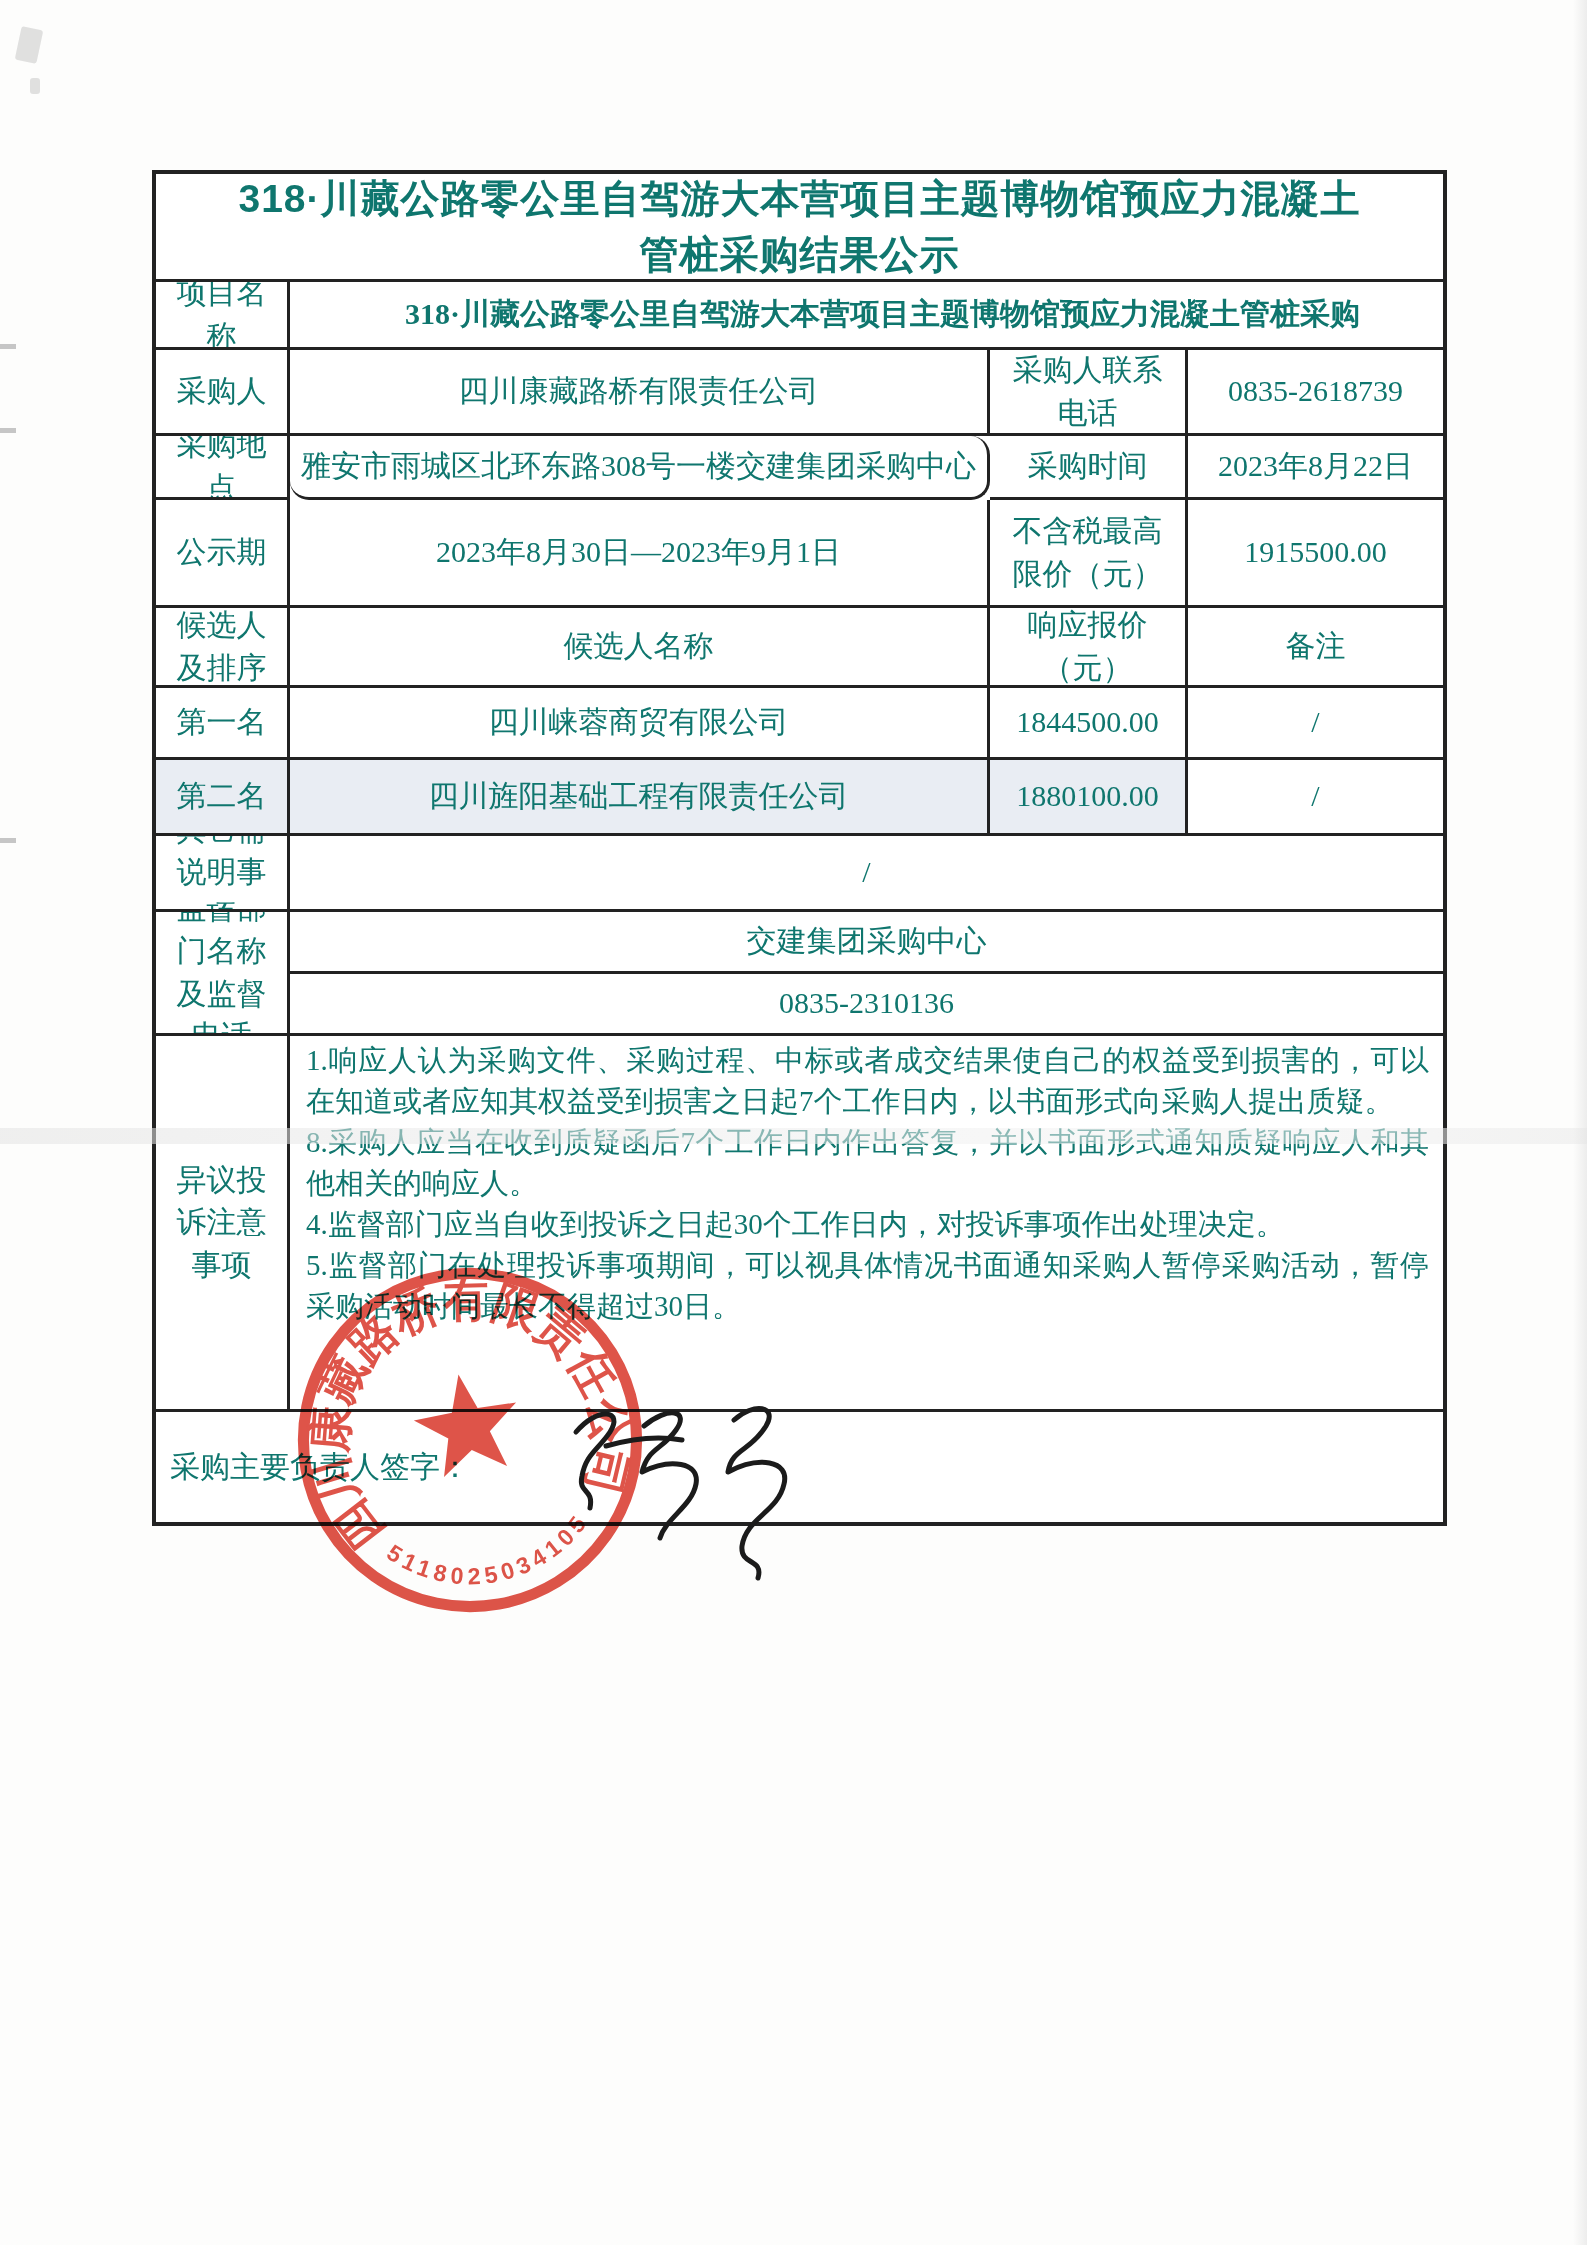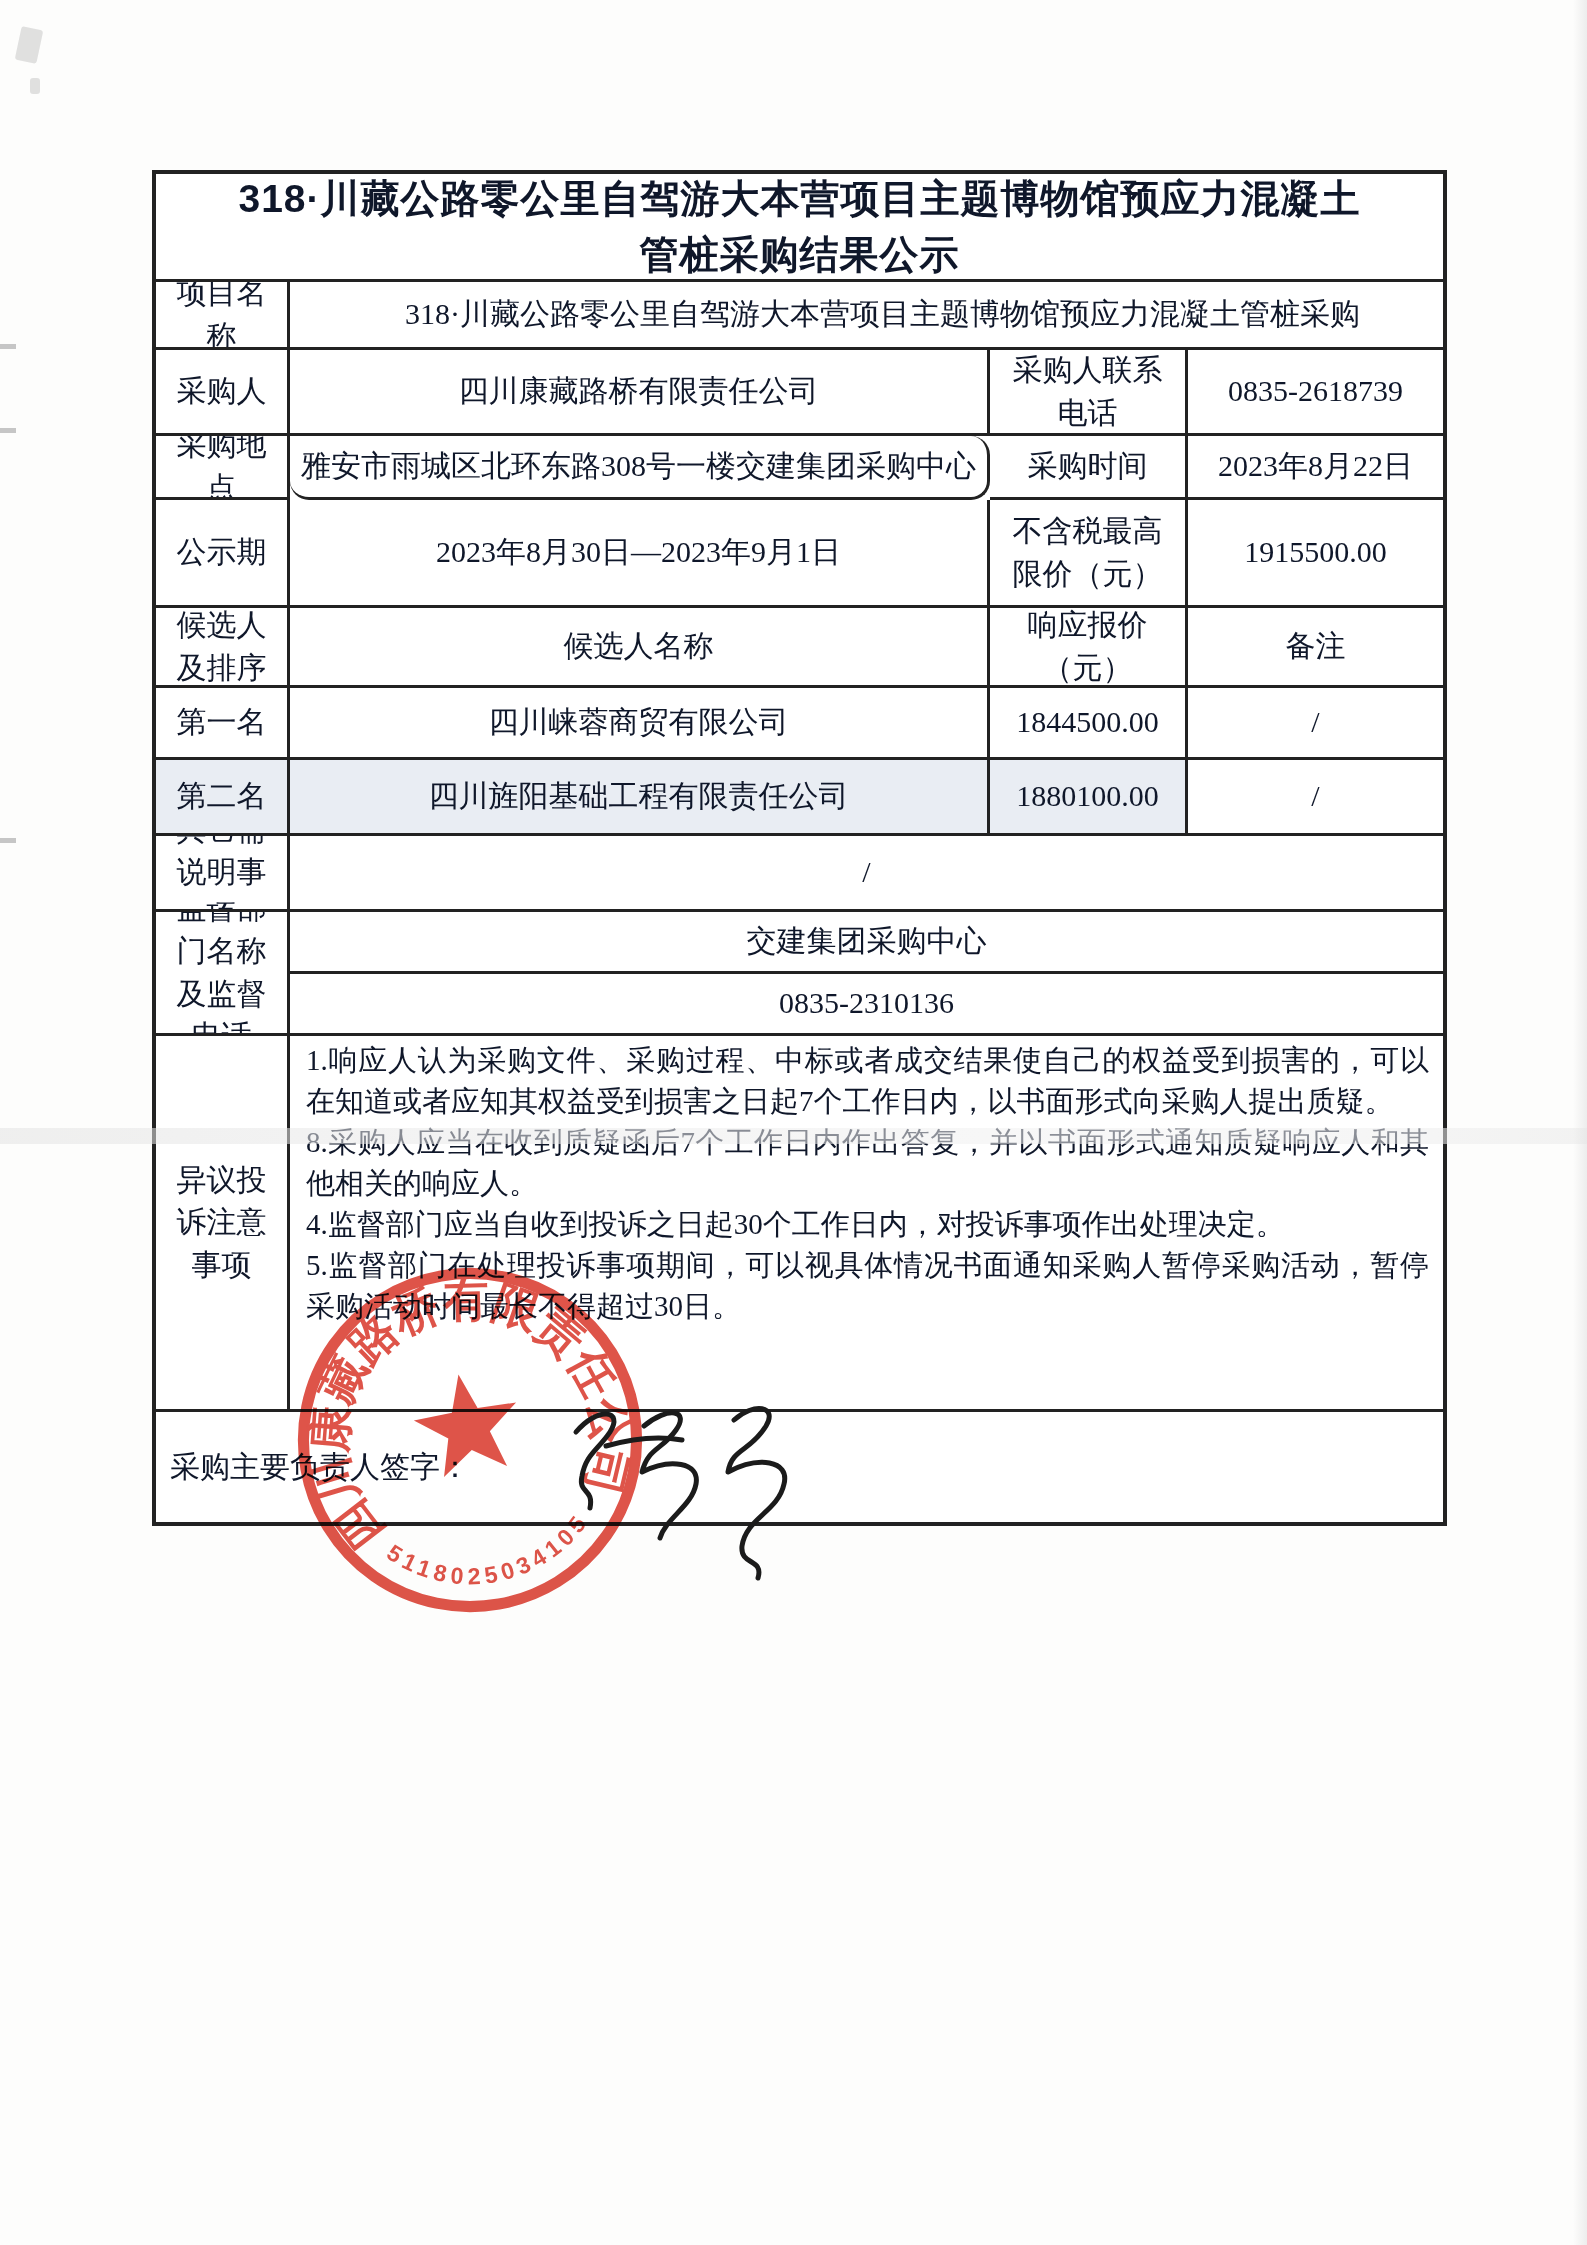--- a/index.html
+++ b/index.html
@@ -2,21 +2,21 @@
 <html style="--border: #222222; --hl: #e9edf3;"><head>
 <meta charset="utf-8">
 <style>
   html,body{margin:0;padding:0;background:#9a9a9a;}
   .page{
     position:relative;
     width:1587px;height:2245px;
     background:#fdfdfc;
     overflow:hidden;
     font-family:"Liberation Serif","DejaVu Serif",serif;
-    color:#0f172a;
+    color:#0f766e;
   }
   
   .doc-table{
     position:absolute;left:152px;top:170px;
     width:1295px;
     display:grid;
     grid-template-columns:134px 700px 198px 1fr;
     grid-template-rows:108px 68px 86px 64px 108px 80px 72px 76px 76px 62px 62px 376px 110px;
     border:4px solid var(--border);
     background:#fff;
@@ -27,21 +27,21 @@
     border-bottom:3px solid var(--border);
     display:flex;align-items:center;justify-content:center;
     text-align:center;
     font-size:30px;line-height:1.42;
     padding:2px 8px;
     box-sizing:border-box;
     overflow:hidden;
   }
   .noR{border-right:none;}
   .noB{border-bottom:none;}
-  .bold{font-weight:400;padding-left:40px;}
+  .bold{font-weight:700;padding-left:40px;}
   .hl{background:var(--hl);}
   .title-cell{
     grid-column:1/5;
     flex-direction:column;
     font-size:39px;font-weight:700;line-height:1.42;
     font-family:"Liberation Sans","DejaVu Sans",sans-serif;
     letter-spacing:1px;
   }
   .span3{grid-column:2/5;}
   .objection-cell{

